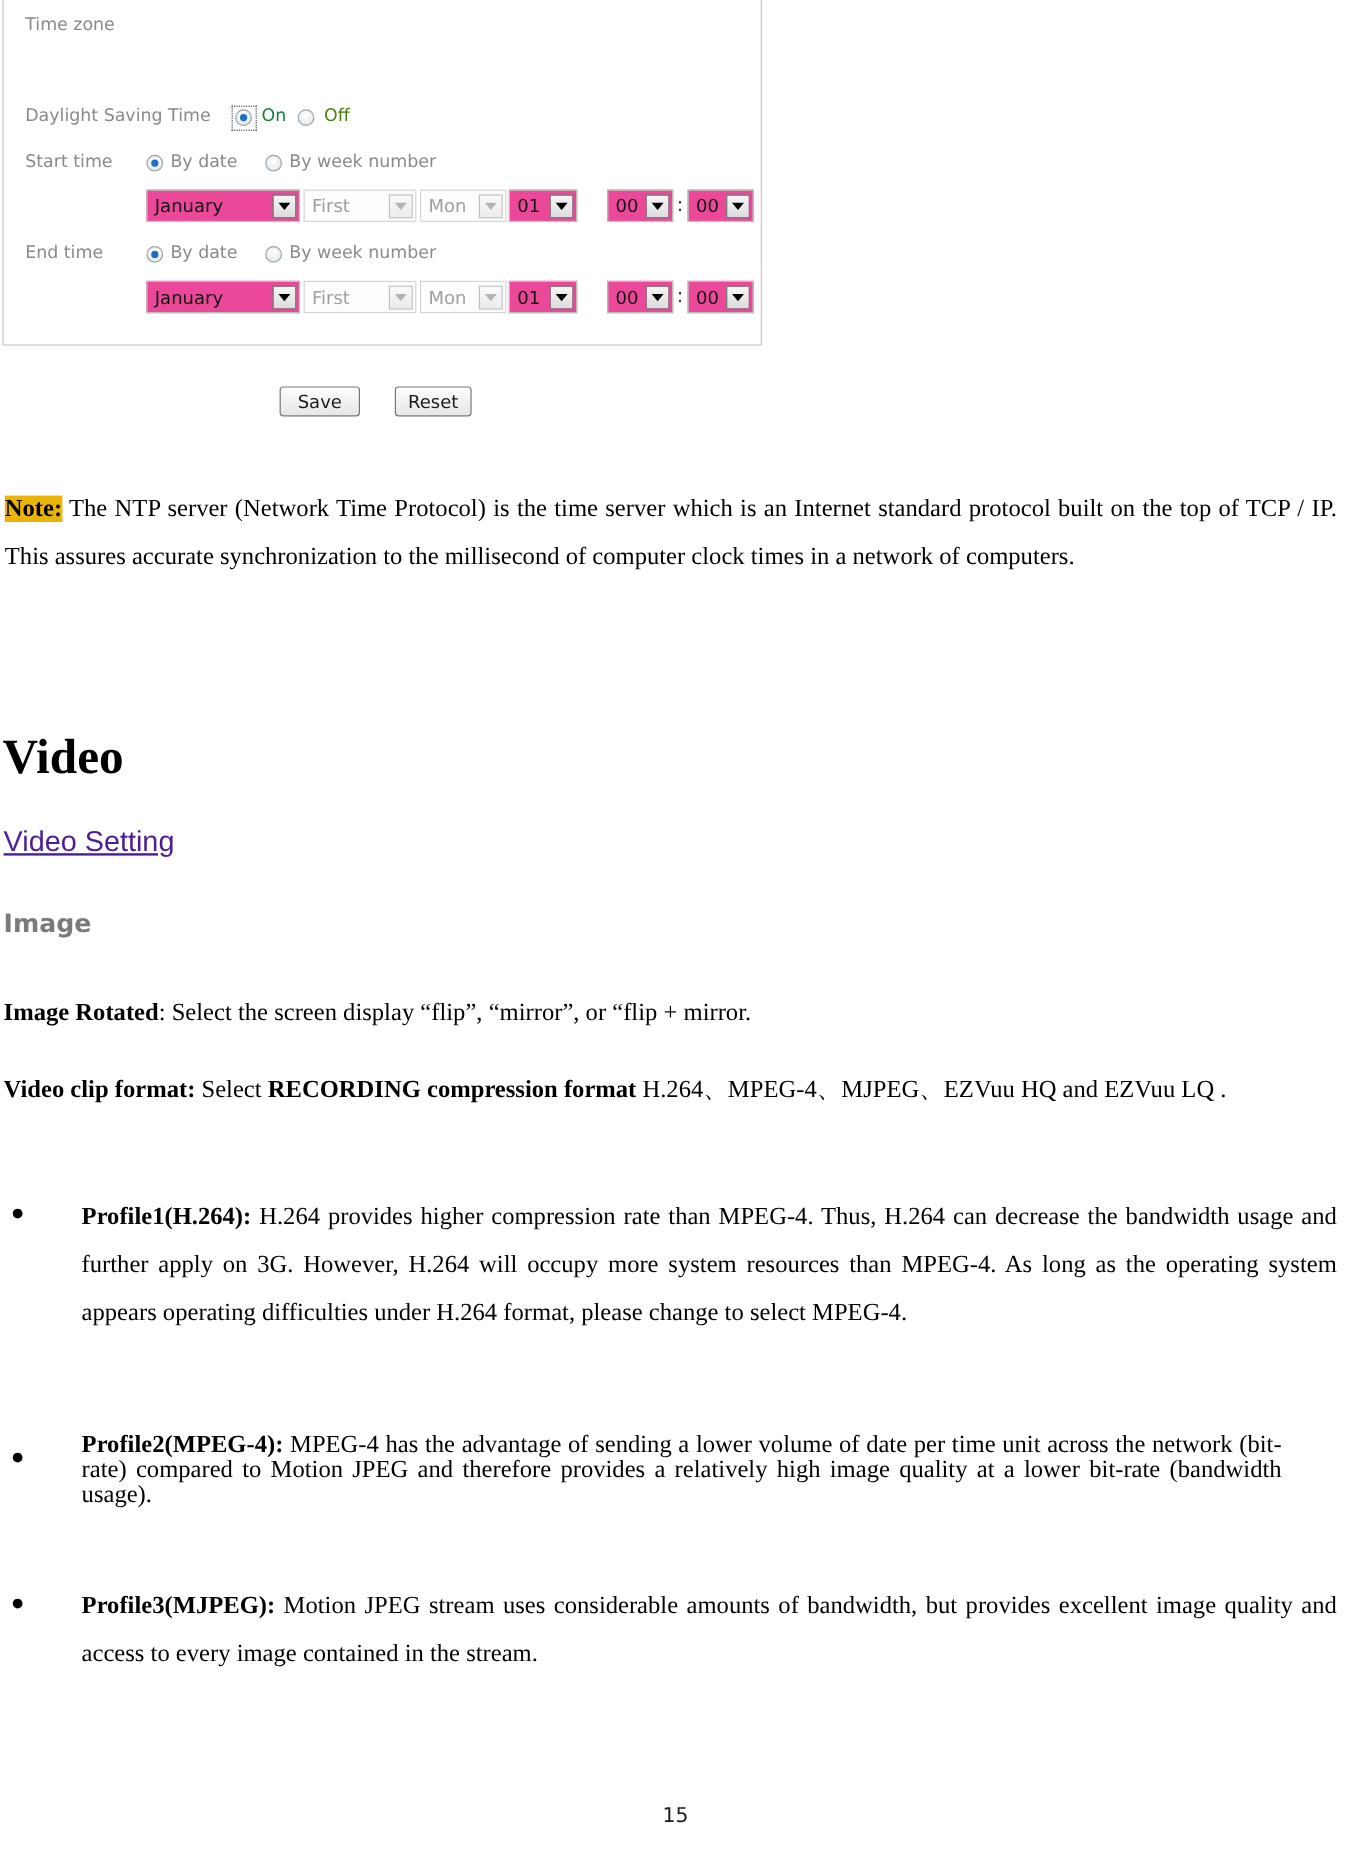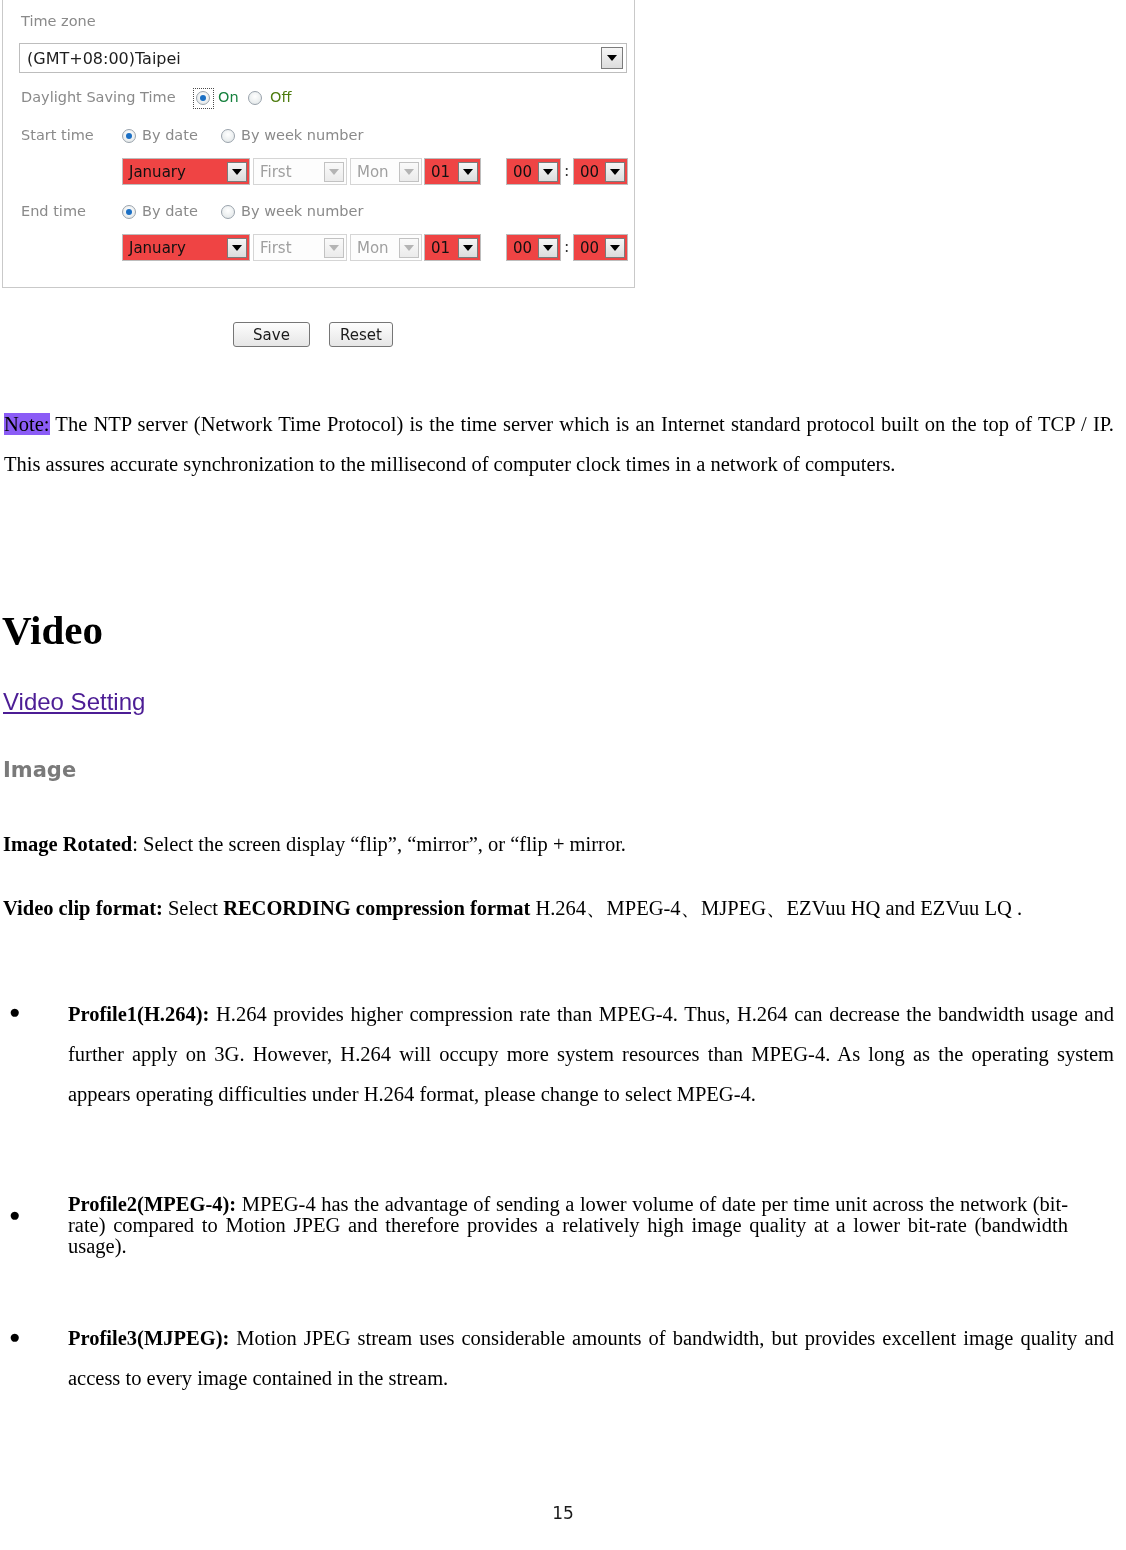--- a/index.html
+++ b/index.html
@@ -104,21 +104,21 @@
     border: 1px dotted #4a4a4a;
     box-sizing: border-box;
   }
 
   
   .sel {
     position: absolute;
     height: 27px;
     box-sizing: border-box;
     border: 1px solid #bdbdbd;
-    background: #ef4444;
+    background: #ec4899;
     display: flex;
     align-items: center;
   }
   .sel .txt {
     flex: 1;
     padding-left: 6px;
     font-size: 15px;
     color: #111;
     font-family: "DejaVu Sans", sans-serif;
     white-space: nowrap;
@@ -154,21 +154,21 @@
   .para {
     position: absolute;
     font-family: "Liberation Serif", serif;
     font-size: 20.5px;
     line-height: 40px;
     color: #000;
     text-align: justify;
   }
   .para.nojust { text-align: left; }
   b.bold { font-weight: bold; }
-  .hl { background: #8b5cf6; font-weight: normal; }
+  .hl { background: #eab308; font-weight: bold; }
 
   .h1-video {
     position: absolute;
     font-family: "Liberation Serif", serif;
     font-weight: bold;
     font-size: 41px;
     color: #000;
   }
   .h-sub {
     position: absolute;
@@ -212,26 +212,20 @@
 </style>
 </head>
 <body>
 
 <div class="tz-fieldset">
 
   <div class="tz-inner">
 
     <div class="lbl" style="left:18px; top:24px;">Time zone</div>
 
-    <div class="tz-select">
-      <div class="val">(GMT+08:00)Taipei</div>
-      <div class="arrow-btn">
-          <span class="caret"></span>
-        </div>
-    </div>
 
     <div class="lbl" style="left:18px; top:100px;">Daylight Saving Time</div>
     <div class="focus-ring" style="left:190px; top:99px; width:21px; height:21px;"></div>
     <div class="radio on" style="left:193px; top:102px;"></div>
     <div class="lbl" style="left:215px; top:100px; color:#15803d;">On</div>
     <div class="radio" style="left:245px; top:102px;"></div>
     <div class="lbl" style="left:267px; top:100px; color:#4d7c0f;">Off</div>
 
     <div class="lbl" style="left:18px; top:138px;">Start time</div>
     <div class="radio on" style="left:119px; top:140px;"></div>
@@ -316,21 +310,21 @@
     <div class="colon" style="left:561px; top:248px;">:</div>
     <div class="sel" style="left:570px; top:245px; width:55px;">
       <div class="txt">00</div>
       <div class="arrow-btn">
           <span class="caret"></span>
         </div>
     </div>
   </div>
 </div>
 
-<div class="btn" style="left:233px; top:322px; width:77px;">Save</div>
+<div class="btn" style="left:233px; top:322px; width:67px;">Save</div>
 <div class="btn" style="left:329px; top:322px; width:64px;">Reset</div>
 
 <div class="para" style="left:4px; top:404px; width:1110px;"><span class="hl">Note:</span> <span>The NTP server (Network Time Protocol) is the time server which is an Internet standard protocol built on the top of TCP / IP. This assures accurate synchronization to the millisecond of computer clock times in a network of computers.</span></div>
 
 <div class="h1-video" style="left:2px; top:606px;">Video</div>
 <div class="h-sub" style="left:3px; top:688px;">Video Setting</div>
 <div class="h-image" style="left:3px; top:758px;">Image</div>
 
 <div class="para nojust" style="left:3px; top:824px; width:1110px;"><b class="bold">Image Rotated</b><span>: Select the screen display “flip”, “mirror”, or “flip + mirror.</span></div>
 

